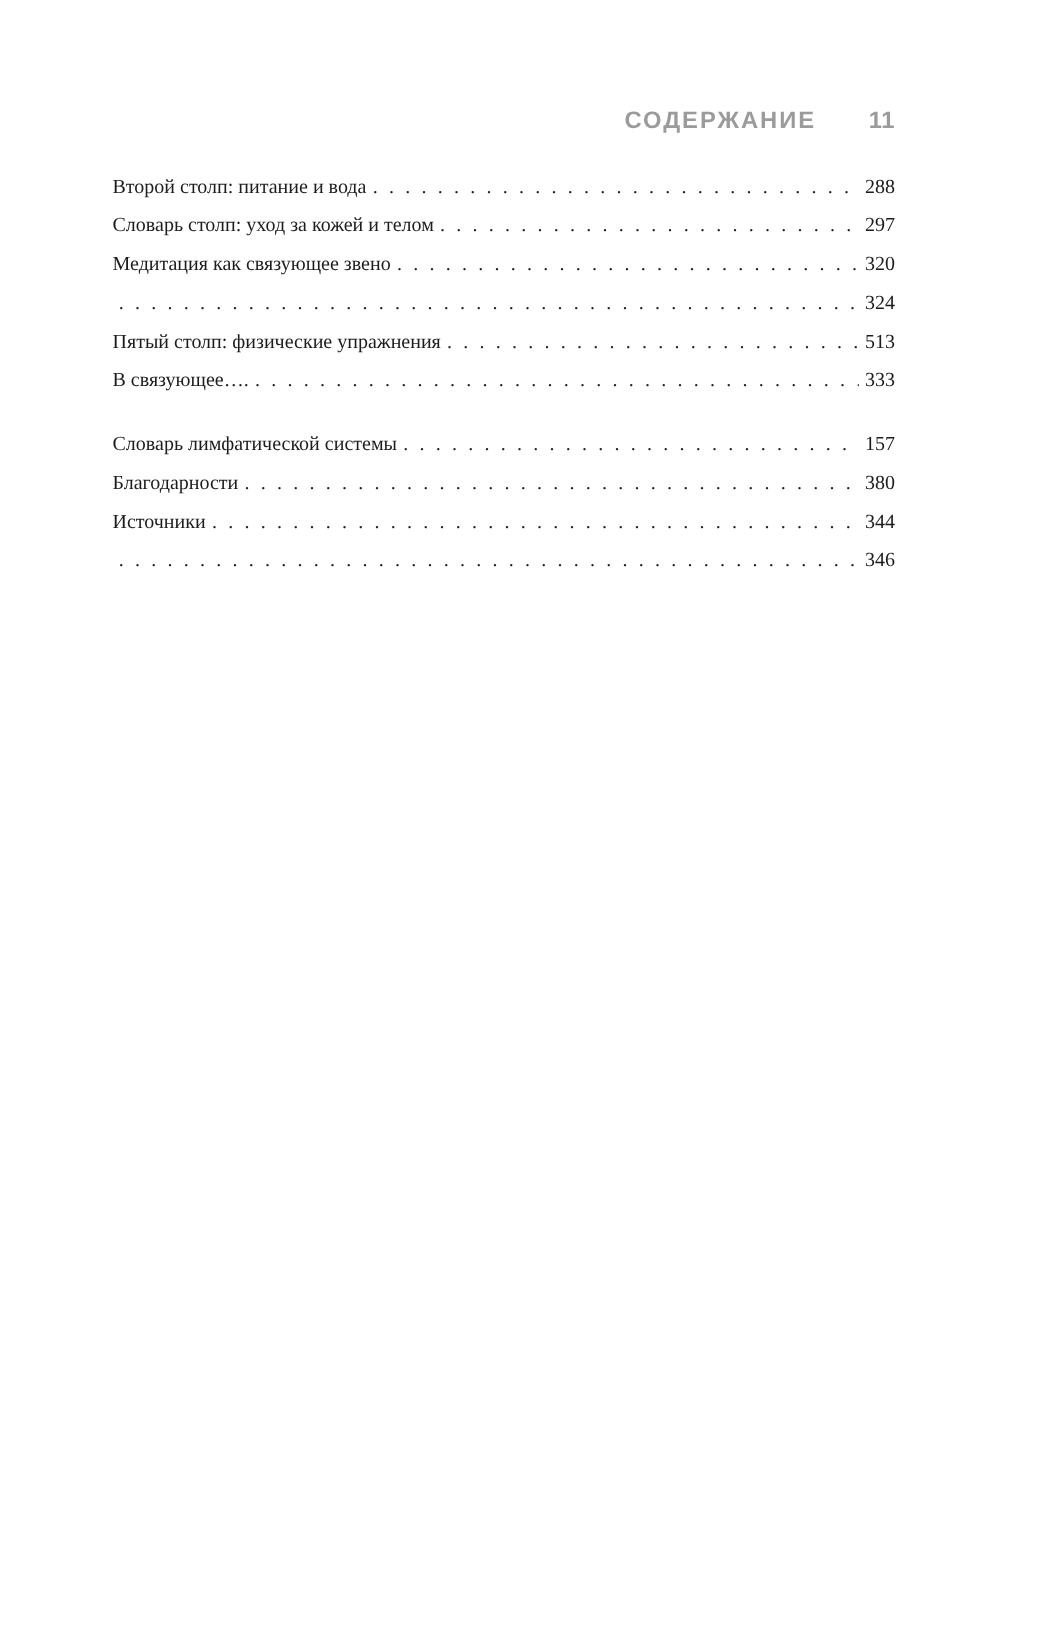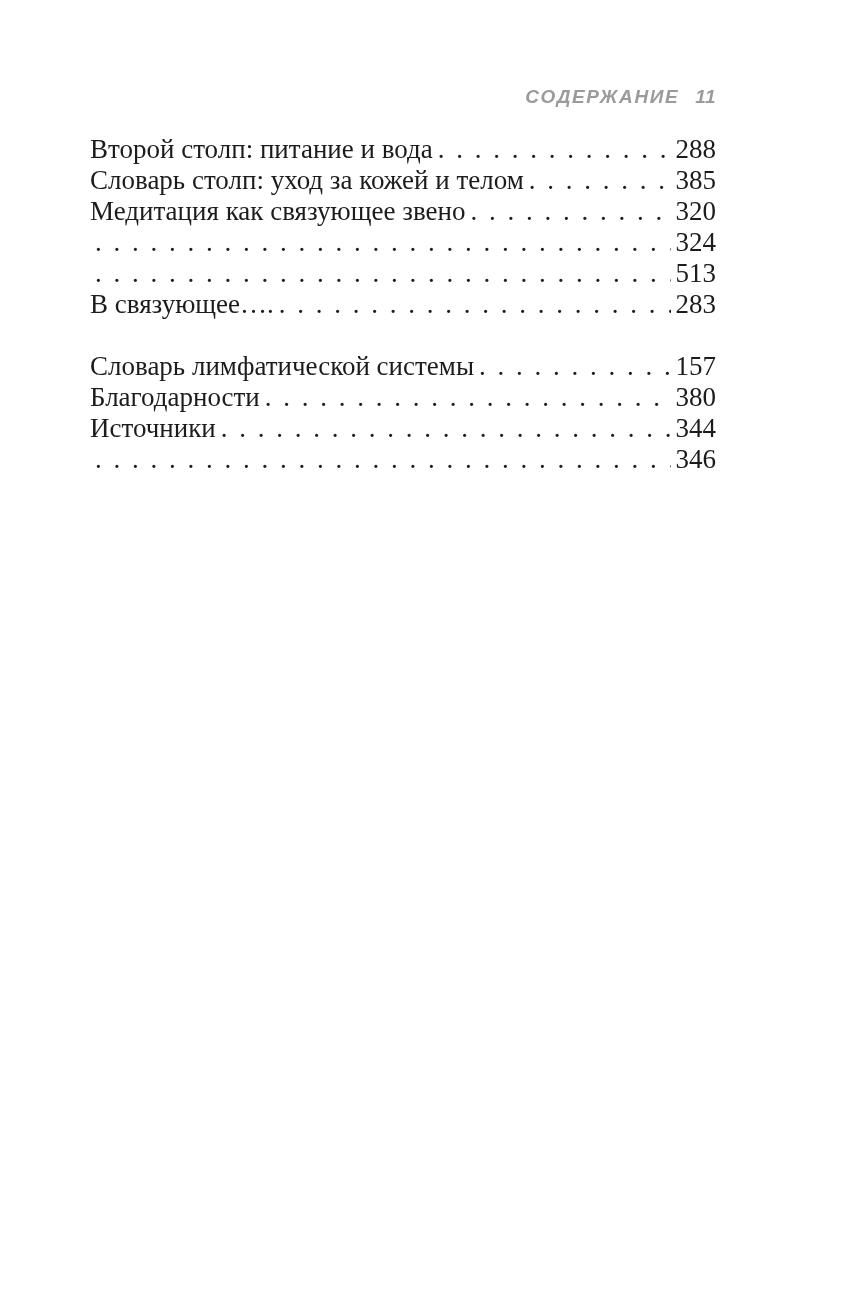--- a/index.html
+++ b/index.html
@@ -23,34 +23,33 @@
   .running-header {
     display: flex;
     justify-content: flex-end;
     align-items: baseline;
     padding-top: 86px;
     font-family: "Liberation Sans", sans-serif;
     font-weight: bold;
     font-size: 19px;
     letter-spacing: 1.6px;
     color: #9b9b9b;
-    font-style: italic;
   }
   .head-page {
-    margin-left: 16px;
+    margin-left: 42px;
     letter-spacing: 0.5px;
   }
   .toc {
     margin-top: 26px;
     font-family: "Liberation Serif", "DejaVu Serif", serif;
-    font-size: 27px;
+    font-size: 16px;
     color: #1c1c1c;
   }
   .toc-section + .toc-section {
-    margin-top: 31px;
+    margin-top: 20px;
   }
   .toc-row {
     display: flex;
     align-items: baseline;
     line-height: 31px;
   }
   .toc-title {
     white-space: nowrap;
     flex: 0 0 auto;
   }
@@ -83,43 +82,44 @@
         <div class="toc-section">
   <div class="toc-row">
     <span class="toc-title">Второй столп: питание и вода</span>
     <span class="toc-dots" aria-hidden="true">. . . . . . . . . . . . . . . . . . . . . . . . . . . . . . . . . . . . . . . . . . . . . . . . . . . . . . . . . . . . . . . . . . . . . . . . . . . . . . . . . . . . . . . . . . </span>
     <span class="toc-page">288</span>
   </div>
 
   <div class="toc-row">
     <span class="toc-title">Словарь столп: уход за кожей и телом</span>
     <span class="toc-dots" aria-hidden="true">. . . . . . . . . . . . . . . . . . . . . . . . . . . . . . . . . . . . . . . . . . . . . . . . . . . . . . . . . . . . . . . . . . . . . . . . . . . . . . . . . . . . . . . . . . </span>
-    <span class="toc-page">385</span>
+    <span class="toc-page">297</span>
   </div>
 
   <div class="toc-row">
     <span class="toc-title">Медитация как связующее звено</span>
     <span class="toc-dots" aria-hidden="true">. . . . . . . . . . . . . . . . . . . . . . . . . . . . . . . . . . . . . . . . . . . . . . . . . . . . . . . . . . . . . . . . . . . . . . . . . . . . . . . . . . . . . . . . . . </span>
     <span class="toc-page">320</span>
   </div>
 
   <div class="toc-row">
     <span class="toc-dots" aria-hidden="true">. . . . . . . . . . . . . . . . . . . . . . . . . . . . . . . . . . . . . . . . . . . . . . . . . . . . . . . . . . . . . . . . . . . . . . . . . . . . . . . . . . . . . . . . . . </span>
     <span class="toc-page">324</span>
   </div>
 
   <div class="toc-row">
+    <span class="toc-title">Пятый столп: физические упражнения</span>
     <span class="toc-dots" aria-hidden="true">. . . . . . . . . . . . . . . . . . . . . . . . . . . . . . . . . . . . . . . . . . . . . . . . . . . . . . . . . . . . . . . . . . . . . . . . . . . . . . . . . . . . . . . . . . </span>
     <span class="toc-page">513</span>
   </div>
 
   <div class="toc-row">
     <span class="toc-title">В связующее….</span>
     <span class="toc-dots" aria-hidden="true">. . . . . . . . . . . . . . . . . . . . . . . . . . . . . . . . . . . . . . . . . . . . . . . . . . . . . . . . . . . . . . . . . . . . . . . . . . . . . . . . . . . . . . . . . . </span>
-    <span class="toc-page">283</span>
+    <span class="toc-page">333</span>
   </div>
 </div>
         <div class="toc-section">
   <div class="toc-row">
     <span class="toc-title">Словарь лимфатической системы</span>
     <span class="toc-dots" aria-hidden="true">. . . . . . . . . . . . . . . . . . . . . . . . . . . . . . . . . . . . . . . . . . . . . . . . . . . . . . . . . . . . . . . . . . . . . . . . . . . . . . . . . . . . . . . . . . </span>
     <span class="toc-page">157</span>
   </div>
 
   <div class="toc-row">

